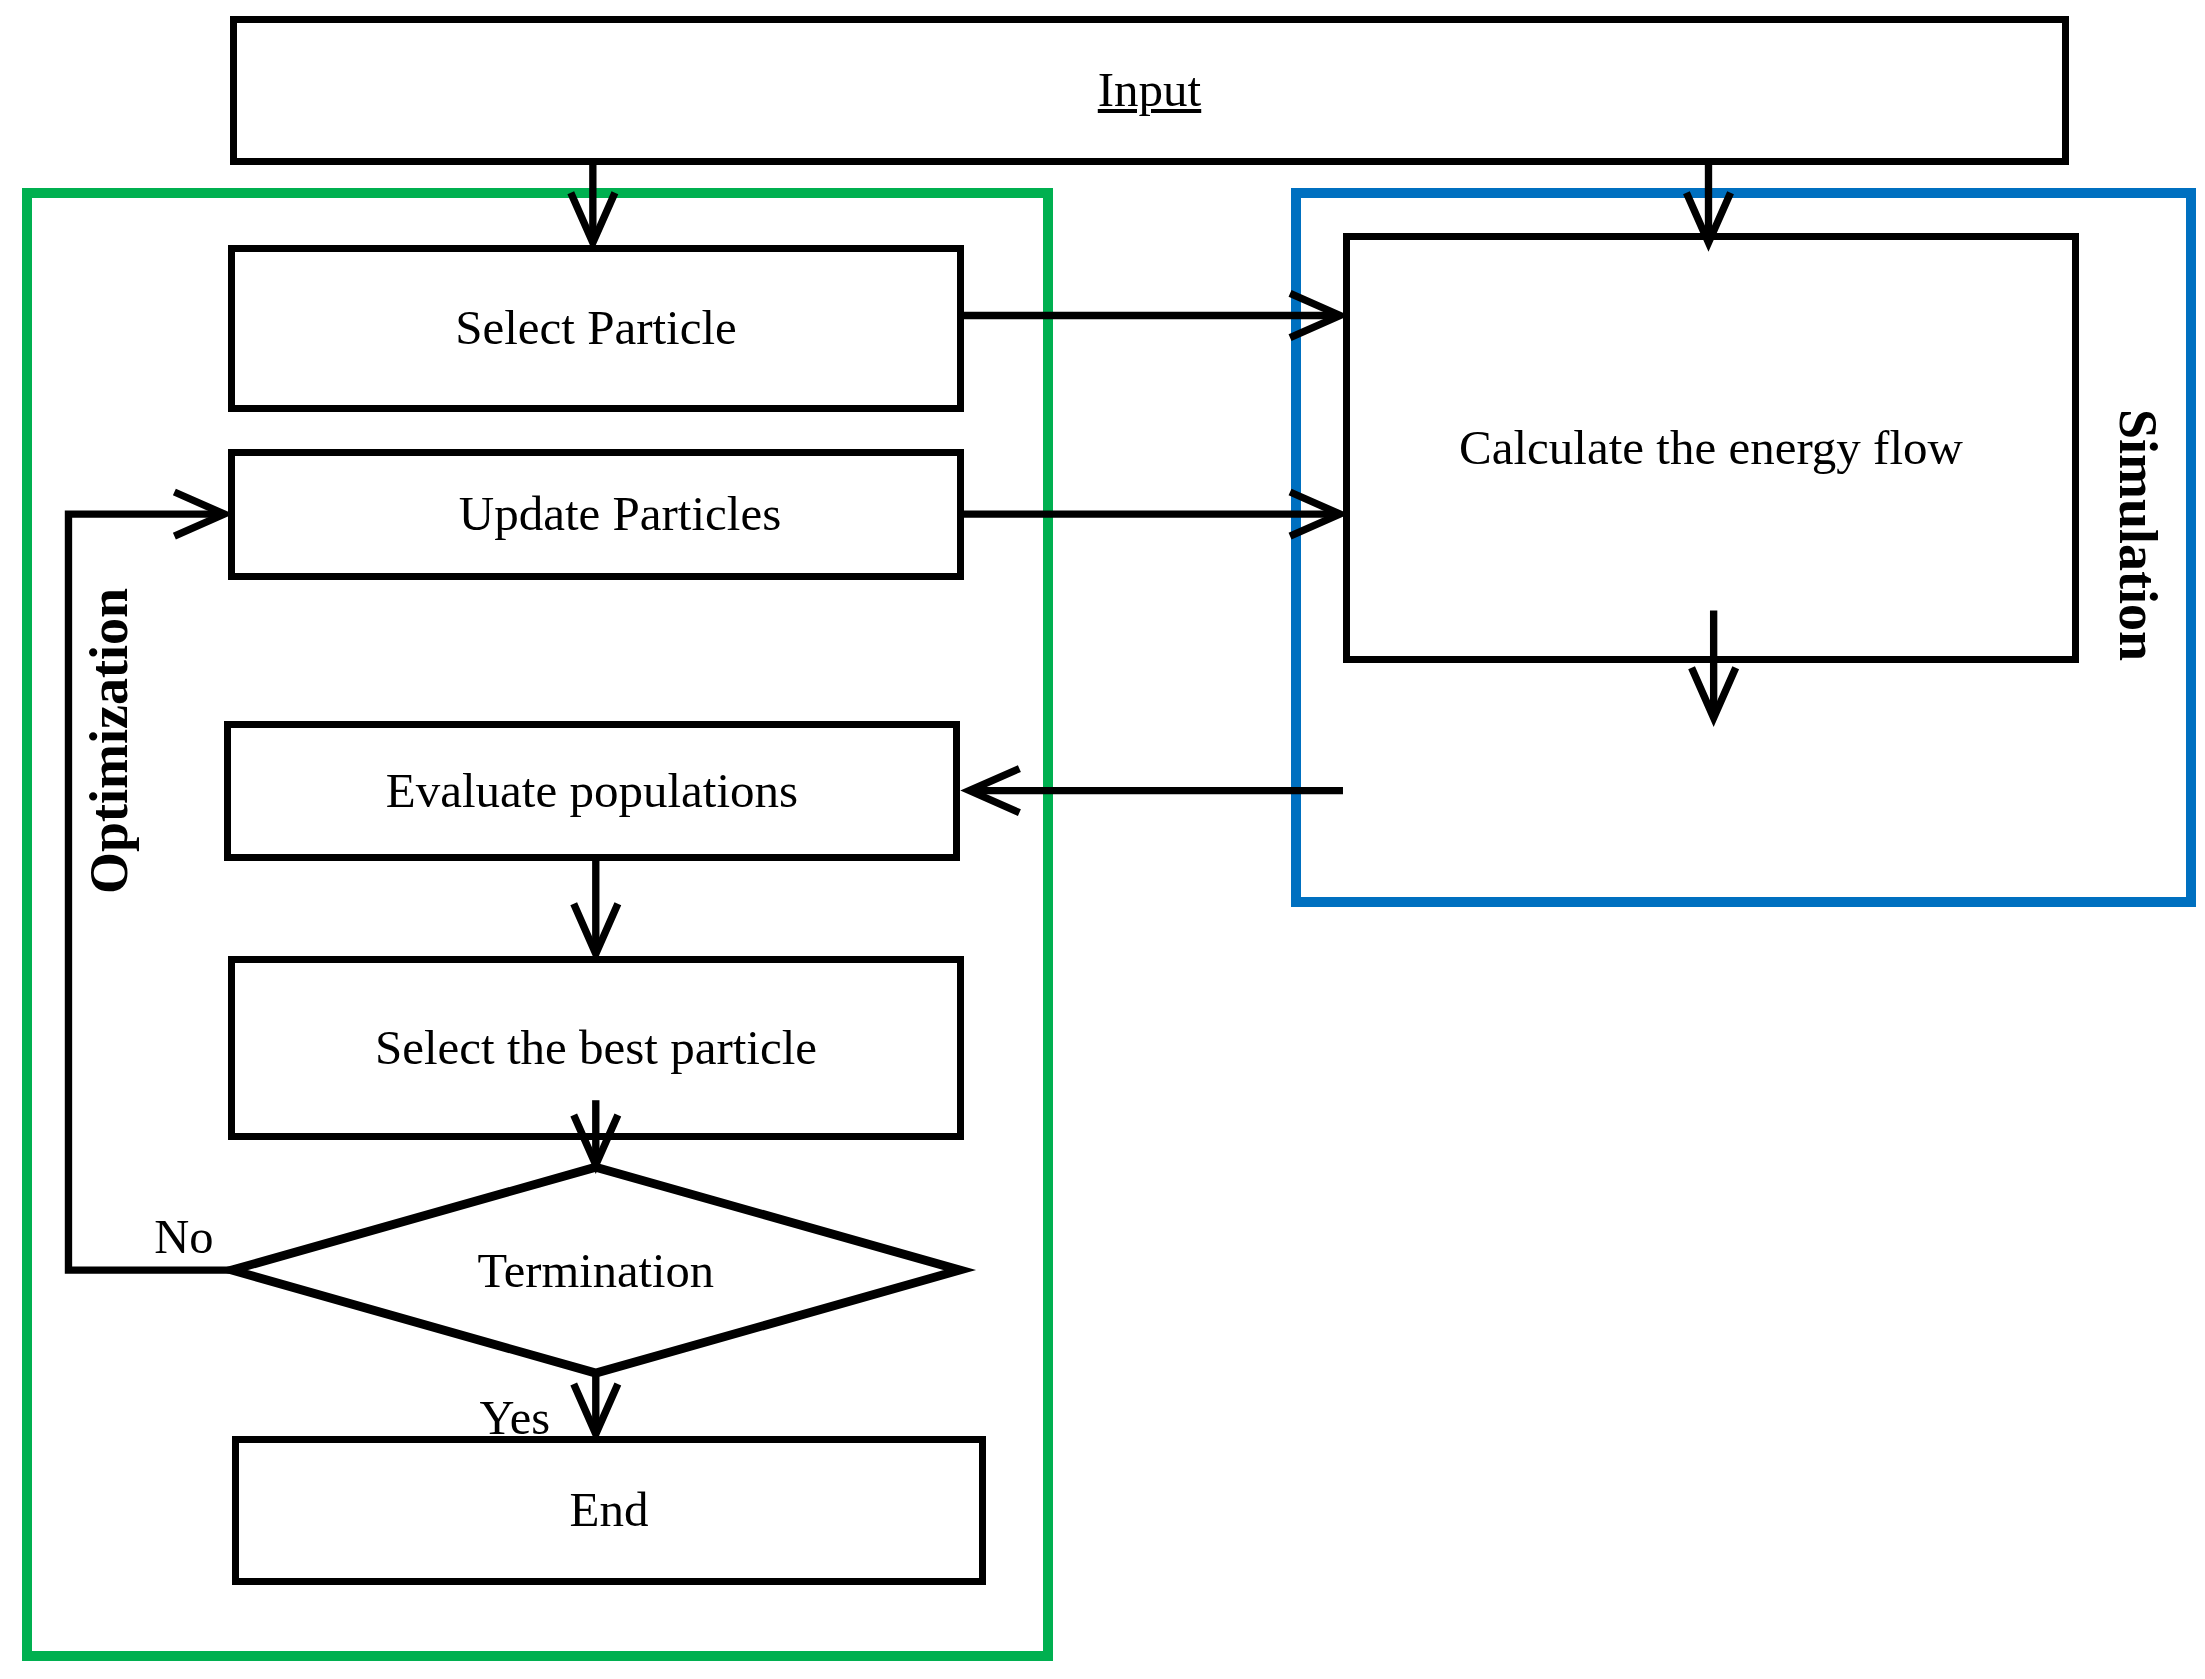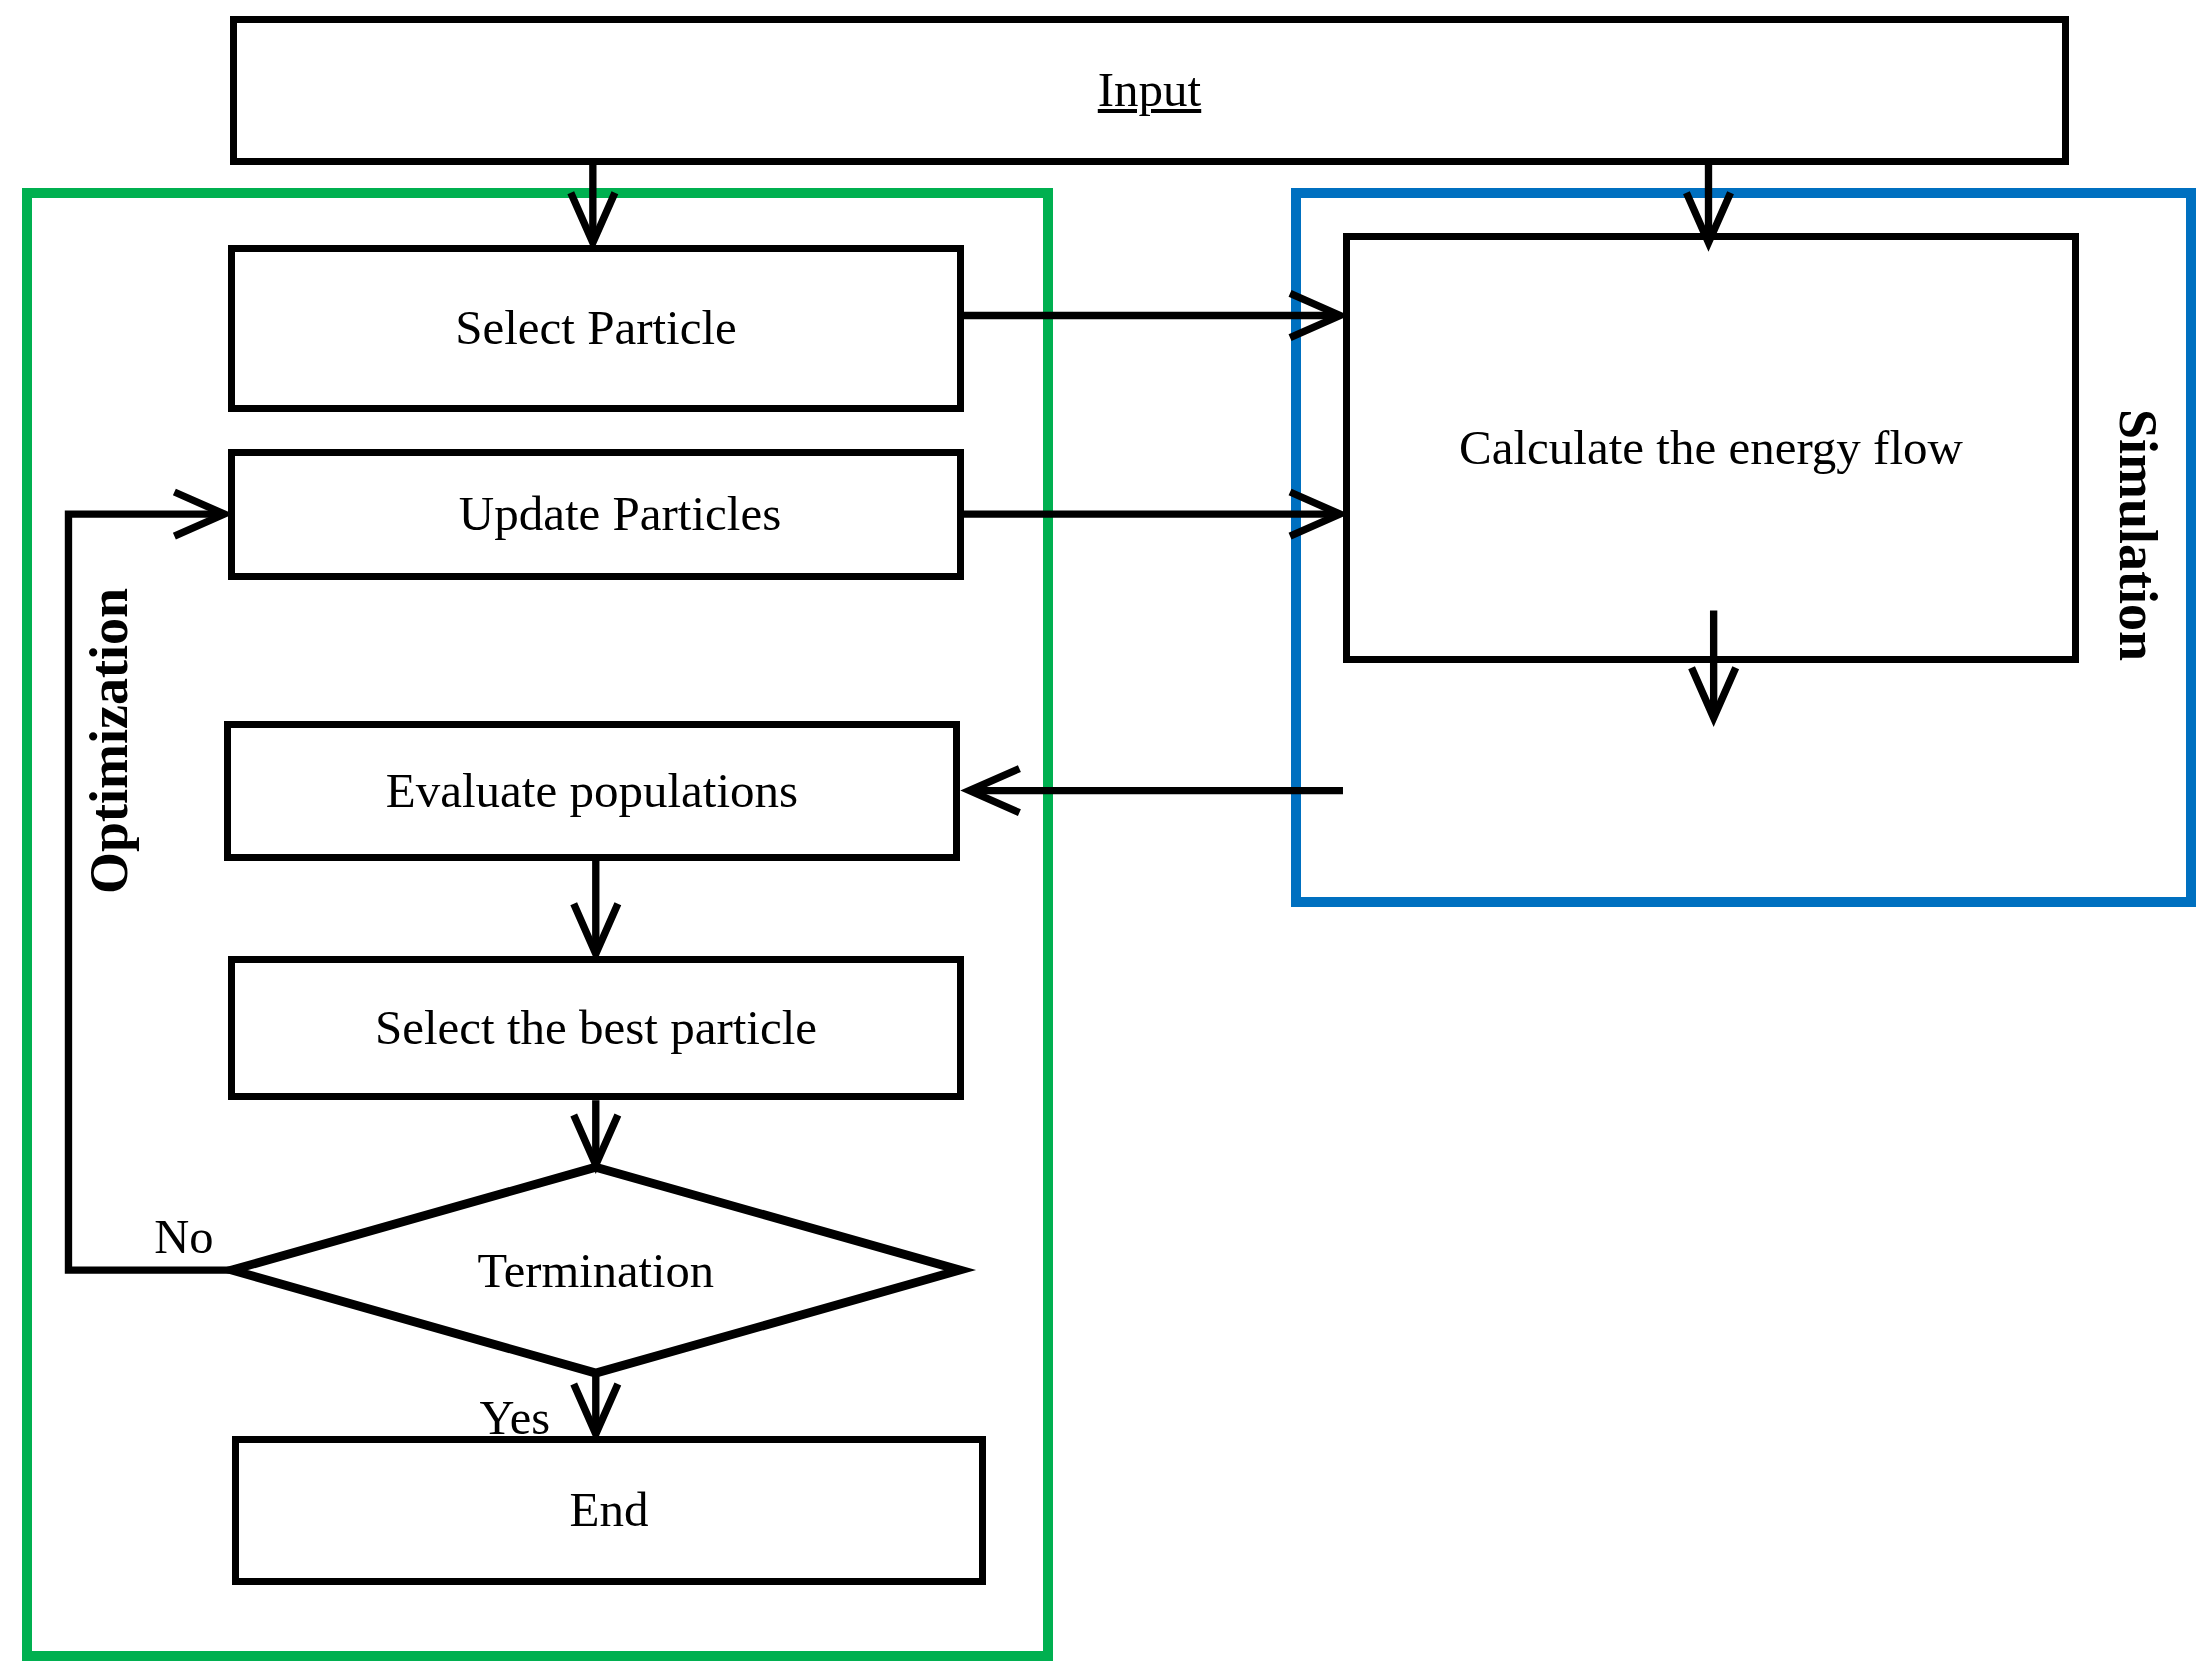--- a/index.html
+++ b/index.html
@@ -87,21 +87,21 @@
   </div>
 
   <div class="box" style="left:228px; top:449px; width:736px; height:131px;padding-left:48px;">
     <span>Update Particles</span>
   </div>
 
   <div class="box" style="left:224px; top:721px; width:736px; height:140px;">
     <span>Evaluate populations</span>
   </div>
 
-  <div class="box" style="left:228px; top:956px; width:736px; height:144px;">
+  <div class="box" style="left:228px; top:956px; width:736px; height:184px;">
     <span>Select the best particle</span>
   </div>
 
   <div class="box" style="left:232px; top:1436px; width:754px; height:149px;">
     <span>End</span>
   </div>
 
   <div class="box" style="left:1343px; top:233px; width:736px; height:430px;">
     <span class="twoline">
       <span>Calculate the energy flow</span><br>

